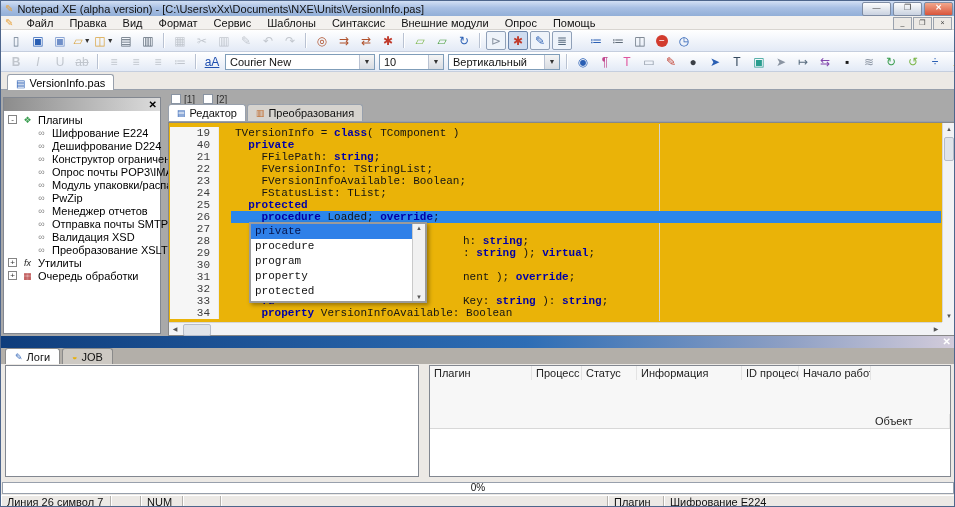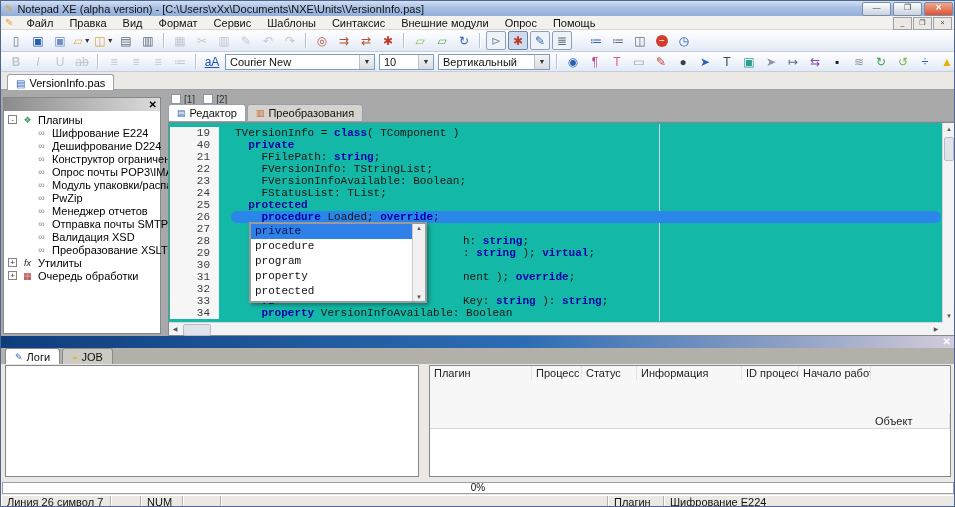--- a/index.html
+++ b/index.html
@@ -48,27 +48,27 @@
   .lvl1{padding-left:14px;}
   .ticon{width:15px;text-align:center;font-size:9px;margin-right:3px;flex:none;}
   
   .rightpane{position:absolute;left:167px;top:3px;width:788px;height:243px;}
   .checks{height:12px;display:flex;align-items:center;gap:8px;padding-left:3px;color:#333;font-size:10px;}
   .cbx{width:8px;height:8px;border:1px solid #8a94a2;background:#fff;display:inline-block;margin-right:3px;vertical-align:-1px;}
   .etabs{height:17px;display:flex;align-items:flex-end;border-bottom:1px solid #98a0ac;box-sizing:border-box;}
   .etab{height:16px;display:flex;align-items:center;gap:4px;padding:0 8px;border:1px solid #98a0ac;border-bottom:none;border-radius:3px 3px 0 0;background:#d6d3ce;margin-right:1px;color:#111;}
   .etab.active{background:#fff;font-weight:normal;}
   .etab .ei{font-size:9px;}
-  .editor{position:absolute;left:0;top:29px;width:788px;height:214px;background:#14b8a6;border:1px solid #888;box-sizing:border-box;}
+  .editor{position:absolute;left:0;top:29px;width:788px;height:214px;background:#eab308;border:1px solid #888;box-sizing:border-box;}
   .codearea{position:absolute;left:1px;top:1px;right:14px;bottom:14px;overflow:hidden;padding-top:3px;}
   .mline{position:absolute;left:490px;top:1px;bottom:14px;width:1px;background:#d2d2d2;z-index:1;}
   .cl{height:12px;line-height:12px;display:flex;white-space:pre;font-family:"Liberation Mono",monospace;font-size:11px;position:relative;z-index:2;}
   .num{width:40px;text-align:right;padding-right:8px;color:#3c3c3c;background:#f6f6f6;border-right:1px solid #ececec;flex:none;}
   .code{flex:1;padding-left:4px;position:relative;color:#141414;margin-left:12px;}
-  .cl.hl .code{background:#2b86ea;border-radius:6px;}
+  .cl.hl .code{background:#2b86ea;}
   .kw{font-weight:bold;color:#0000a8;}
   .rfrag{position:absolute;left:232px;top:0;}
   
   .popup{position:absolute;left:80px;top:99px;width:178px;height:81px;background:#fff;border:2px solid #9b9b9b;box-shadow:2px 2px 4px rgba(0,0,0,.35);z-index:10;display:flex;box-sizing:border-box;}
   .pitems{flex:1;}
   .pitem{height:15px;line-height:15px;padding-left:4px;font-family:"Liberation Mono",monospace;font-size:11px;color:#111;}
   .pitem.sel{background:#2f80e8;color:#06124a;}
   .pscroll{width:13px;background:#f1f1f1;border-left:1px solid #c9c9c9;display:flex;flex-direction:column;justify-content:space-between;align-items:center;font-size:6px;color:#555;padding:1px 0;box-sizing:border-box;}
   
   .vsb{position:absolute;right:0;top:0;bottom:13px;width:13px;background:#f2f3f5;border-left:1px solid #d6d6d6;box-sizing:border-box;}
@@ -259,21 +259,21 @@
         </div>
         <div class="tb-sep"></div>
         <div class="icon16">
           <span class="g" style="color: rgb(31, 79, 176); text-decoration: underline;">aA</span>
         </div>
       </div>
     <div class="tb-select" style="width:150px">
       <span>Courier New</span>
       <span class="dd">▼</span>
     </div>
-    <div class="tb-select" style="width:55px">
+    <div class="tb-select" style="width:65px">
       <span>10</span>
       <span class="dd">▼</span>
     </div>
     <div class="tb-select" style="width:112px">
       <span>Вертикальный</span>
       <span class="dd">▼</span>
     </div>
     <div class="tb-sep"></div>
     <div id="tb2r" style="display:flex;align-items:center">
         <div class="icon16">

